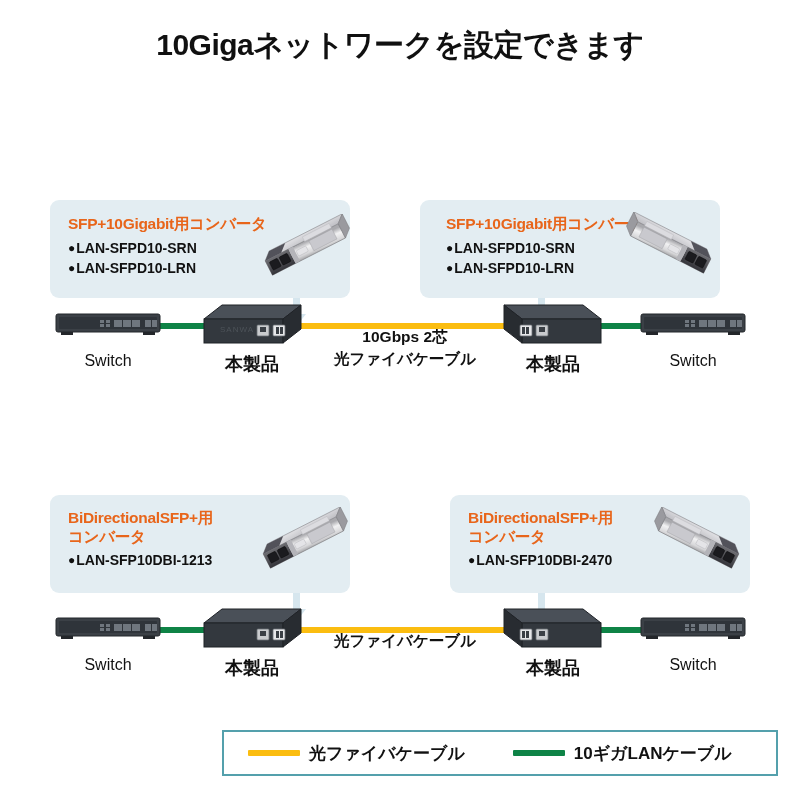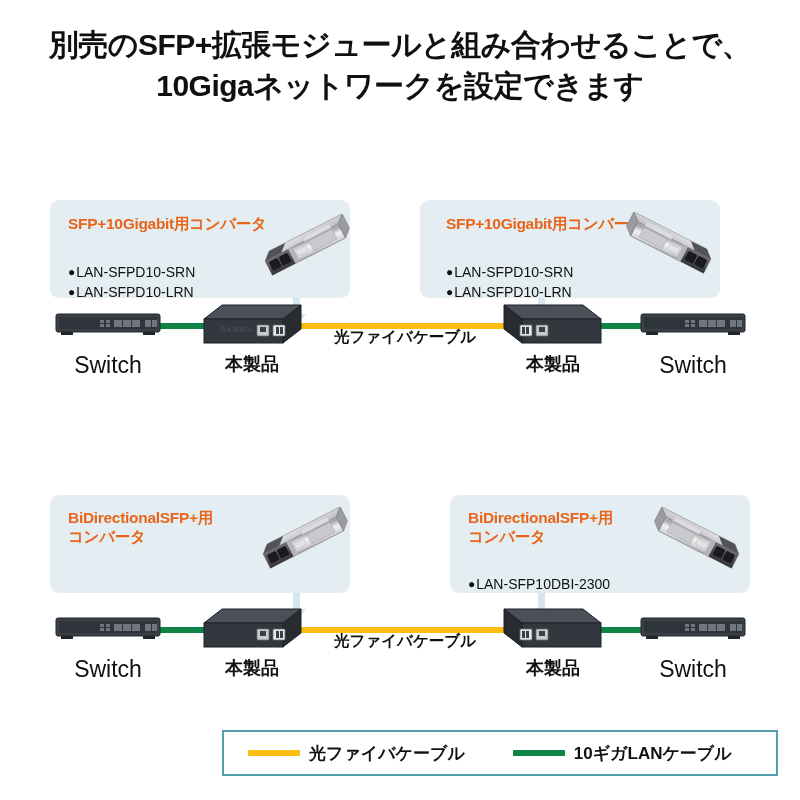--- a/index.html
+++ b/index.html
@@ -46,24 +46,23 @@
     position:absolute;
     color:#e8651a;
     font-weight:bold;
     font-size:15.5px;
     line-height:1.25;
     letter-spacing:-0.3px;
     white-space:nowrap;
   }
   .callout .models{
     position:absolute;
-    font-size:14px;font-weight:normal;line-height:1.45;
+    font-size:14px;font-weight:bold;line-height:1.45;
     color:#111;
     white-space:nowrap;
-    margin-top:24px;
   }
   .callout .models div{display:block;}
   .bullet{font-size:12px;vertical-align:1px;margin-right:1px;}
 
   
   #callout-1{left:50px;top:200px;width:300px;height:98px;}
   #callout-1 .heading{left:18px;top:14px;}
   #callout-1 .models{left:18px;top:38px;}
   #callout-2{left:420px;top:200px;width:300px;height:98px;}
   #callout-2 .heading{left:26px;top:14px;}
@@ -103,21 +102,21 @@
   
   .switch{position:absolute;width:110px;height:30px;}
   
   .converter{position:absolute;width:105px;height:52px;}
 
   .devlabel{
     position:absolute;text-align:center;width:160px;
     font-size:18px;font-weight:bold;color:#111;
     letter-spacing:0px;
   }
-  .devlabel.latin{font-size:23px;font-weight:normal;}
+  .devlabel.latin{font-size:16px;font-weight:normal;}
 
   .midlabel{
     position:absolute;text-align:center;width:260px;
     font-size:15.5px;font-weight:bold;line-height:1.45;color:#111;
   }
   .midlabel span{display:block;}
 
   
   .legend{
     position:absolute;left:222px;top:730px;width:556px;height:46px;
@@ -130,21 +129,20 @@
   #legend-item-1{margin-left:48px;}
   .legend-line{width:52px;height:6px;border-radius:1px;margin-right:9px;}
   .legend-text{font-size:17px;font-weight:bold;color:#111;white-space:nowrap;}
 </style>
 </head>
 <body>
 
 <div class="page">
 
   <div class="title">
-    <span class="l1">別売のSFP+拡張モジュールと組み合わせることで、</span>
     <span class="l2">10Gigaネットワークを設定できます</span>
   </div>
 
 
   <div class="callout" id="callout-1">
     <div class="heading">
       <span>SFP+10Gigabit用コンバータ</span>
     </div>
     <div class="models">
       <div><span class="bullet">●</span><span>LAN-SFPD10-SRN</span></div>
@@ -269,31 +267,35 @@
       <rect x="61" y="10" width="8" height="7" fill="#6f767e"></rect>
       <rect x="70" y="10" width="8" height="7" fill="#6f767e"></rect>
       <rect x="79" y="10" width="8" height="7" fill="#6f767e"></rect>
       <rect x="92" y="10" width="6" height="7" fill="#6f767e"></rect>
       <rect x="99" y="10" width="5" height="7" fill="#6f767e"></rect>
     </svg>
 
     <div class="devlabel latin" style="left:28px;top:56px;">Switch</div>
     <div class="devlabel" style="left:172px;top:56px;">本製品</div>
     <div class="midlabel" style="left:275px;top:30px;">
+      <span>10Gbps 2芯</span>
       <span>光ファイバケーブル</span>
     </div>
     <div class="devlabel" style="left:473px;top:56px;">本製品</div>
     <div class="devlabel latin" style="left:613px;top:56px;">Switch</div>
   </div>
 
 
   <div class="callout" id="callout-3">
     <div class="heading">
       <span>BiDirectionalSFP+用</span><br>
       <span>コンバータ</span>
+    </div>
+    <div class="models">
+      <div><span class="bullet">●</span><span>LAN-SFP10DBI-1213</span></div>
     </div>
     <svg class="sfp" viewBox="0 0 108 70">
       <g transform="rotate(-27 54 35)">
         <rect x="14" y="28" width="82" height="16" fill="url(#g-body)" stroke="#7c7c80" stroke-width="0.6"></rect>
         <polygon points="14,28 22,21 104,21 96,28" fill="url(#g-top)" stroke="#8b8b90" stroke-width="0.6"></polygon>
         <polygon points="96,28 104,21 104,37 96,44" fill="#9a9a9f" stroke="#7c7c80" stroke-width="0.5"></polygon>
         <rect x="58" y="23.5" width="30" height="5" fill="#dcdce0" stroke="#b6b6bb" stroke-width="0.4"></rect>
         <rect x="62" y="30" width="26" height="11" fill="#c9c9ce" stroke="#9b9ba0" stroke-width="0.4"></rect>
         <rect x="14" y="28" width="26" height="16" fill="url(#g-face)"></rect>
         <polygon points="14,28 22,21 40,21 32,28" fill="#52525a"></polygon>
@@ -306,21 +308,21 @@
     <div class="stem" style="left:243px;top:98px;height:18px;"></div>
     <div class="arrowhead" style="left:236px;top:114px;"></div>
   </div>
 
   <div class="callout" id="callout-4">
     <div class="heading">
       <span>BiDirectionalSFP+用</span><br>
       <span>コンバータ</span>
     </div>
     <div class="models">
-      <div><span class="bullet">●</span><span>LAN-SFP10DBI-2300</span></div>
+      <div><span class="bullet">●</span><span>LAN-SFP10DBI-2470</span></div>
     </div>
     <svg class="sfp" viewBox="0 0 108 70">
       <g transform="rotate(-27 54 35)">
         <rect x="14" y="28" width="82" height="16" fill="url(#g-body)" stroke="#7c7c80" stroke-width="0.6"></rect>
         <polygon points="14,28 22,21 104,21 96,28" fill="url(#g-top)" stroke="#8b8b90" stroke-width="0.6"></polygon>
         <polygon points="96,28 104,21 104,37 96,44" fill="#9a9a9f" stroke="#7c7c80" stroke-width="0.5"></polygon>
         <rect x="58" y="23.5" width="30" height="5" fill="#dcdce0" stroke="#b6b6bb" stroke-width="0.4"></rect>
         <rect x="62" y="30" width="26" height="11" fill="#c9c9ce" stroke="#9b9ba0" stroke-width="0.4"></rect>
         <rect x="14" y="28" width="26" height="16" fill="url(#g-face)"></rect>
         <polygon points="14,28 22,21 40,21 32,28" fill="#52525a"></polygon>

